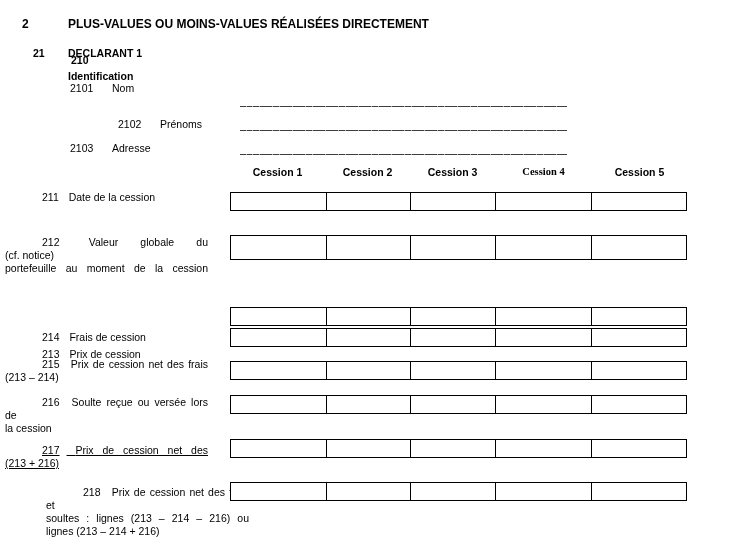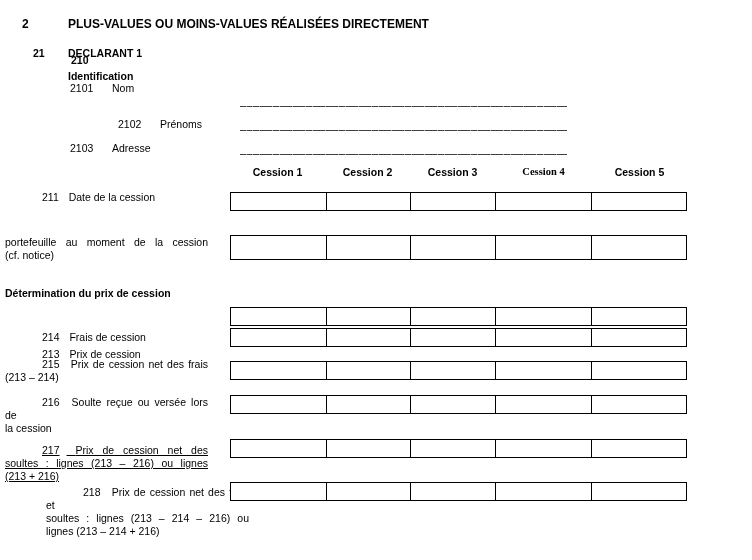--- a/index.html
+++ b/index.html
@@ -130,32 +130,33 @@
   </div>
   <div class="boxrow b211">
     <div class="cell"></div>
     <div class="cell"></div>
     <div class="cell"></div>
     <div class="cell"></div>
     <div class="cell"></div>
   </div>
 
   <div class="lblk l212">
+    <div class="lline first j"><span class="rnum">212</span>
+<span>Valeur globale du</span></div>
+    <div class="lline">(cf. notice)</div>
     <div class="lline j">portefeuille au moment de la cession</div>
-    <div class="lline">(cf. notice)</div>
   </div>
   <div class="boxrow b212">
     <div class="cell"></div>
     <div class="cell"></div>
     <div class="cell"></div>
     <div class="cell"></div>
     <div class="cell"></div>
   </div>
 
-  <span class="abs b subsec">Détermination du prix de cession</span>
 
   <div class="lblk l213">
     <div class="lline first"><span class="rnum">213</span>
 <span>Prix de cession</span></div>
   </div>
   <div class="boxrow b213">
     <div class="cell"></div>
     <div class="cell"></div>
     <div class="cell"></div>
     <div class="cell"></div>
@@ -196,21 +197,20 @@
     <div class="cell"></div>
     <div class="cell"></div>
     <div class="cell"></div>
     <div class="cell"></div>
     <div class="cell"></div>
   </div>
 
   <div class="lblk l217">
     <div class="lline first j"><span class="rnum">217</span>
 <span>Prix de cession net des</span></div>
-    <div class="lline j">soultes : lignes (213 – 216) ou lignes</div>
     <div class="lline">(213 + 216)</div>
   </div>
   <div class="boxrow b217">
     <div class="cell"></div>
     <div class="cell"></div>
     <div class="cell"></div>
     <div class="cell"></div>
     <div class="cell"></div>
   </div>
 

